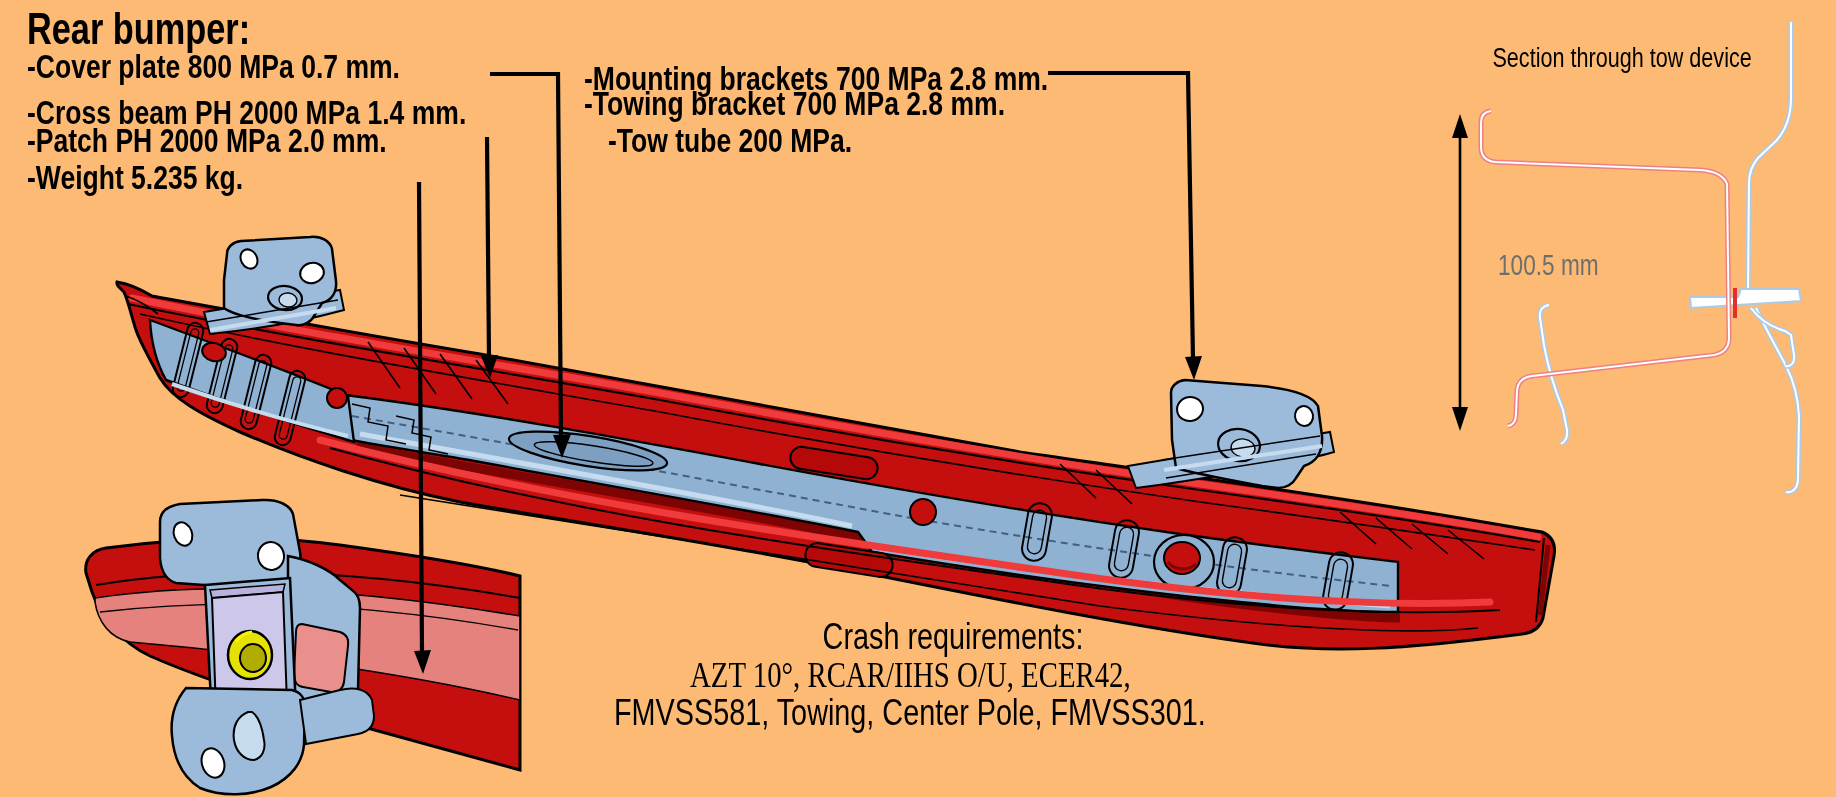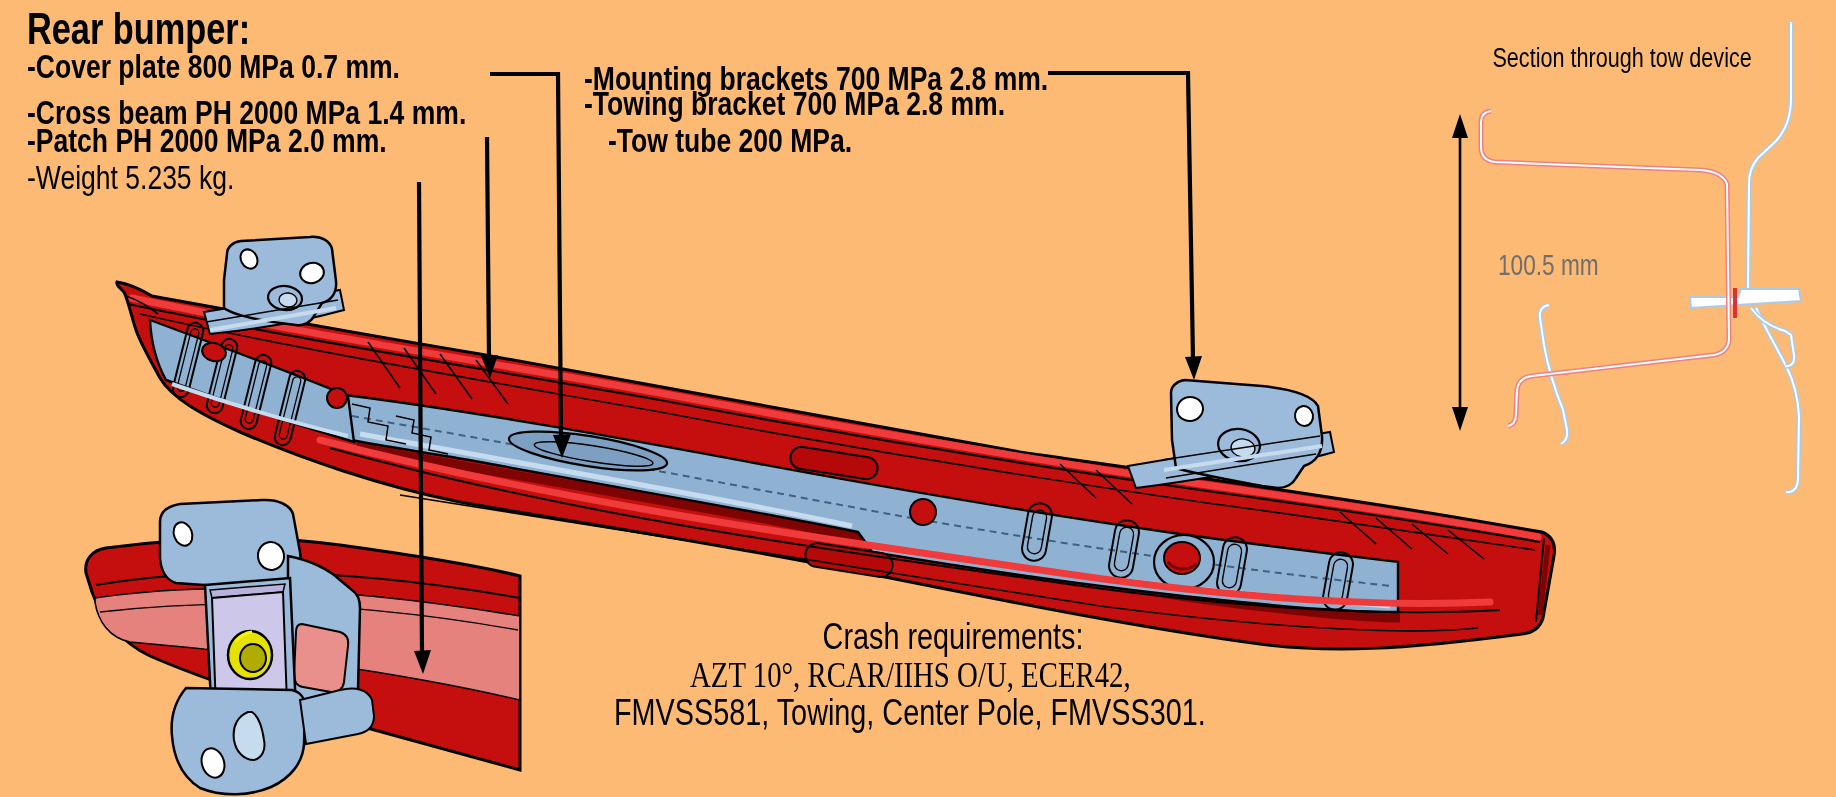--- a/index.html
+++ b/index.html
@@ -4,21 +4,21 @@
 <style>
   html,body{margin:0;padding:0;background:#fff;}
   #page{position:relative;width:1836px;height:797px;background:#fdba74;overflow:hidden;
         font-family:"Liberation Sans","DejaVu Sans",sans-serif;color:#000;}
   #art{position:absolute;left:0;top:0;width:1836px;height:797px;}
   .txt{position:absolute;white-space:nowrap;line-height:1.08;}
   .cond{display:inline-block;transform:scaleX(.78);transform-origin:left top;}
   .condc{display:inline-block;transform:scaleX(.80);transform-origin:center top;}
   .t-title{font-size:44px;font-weight:bold;}
   .t-body{font-size:34px;font-weight:bold;}
-  .t-bold{font-weight:normal;}
+  .t-bold{font-weight:bold;}
   .t-crash{font-size:36px;width:980px;text-align:center;}
   .t-section{font-size:27px;width:400px;text-align:center;}
   .t-dim{font-size:29px;color:var(--dimension-gray,#6e6e6e);margin-left:28px;}
 </style>
 </head>
 <body>
 
 <div id="page">
 
 <svg id="art" viewBox="0 0 1836 797">

